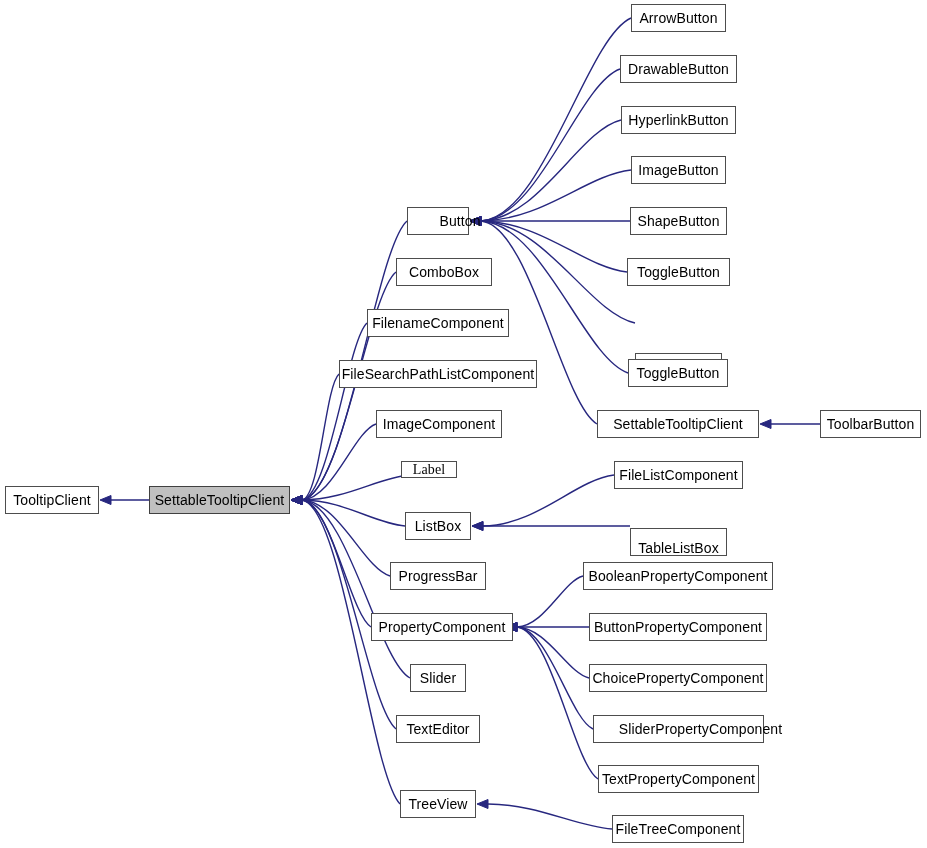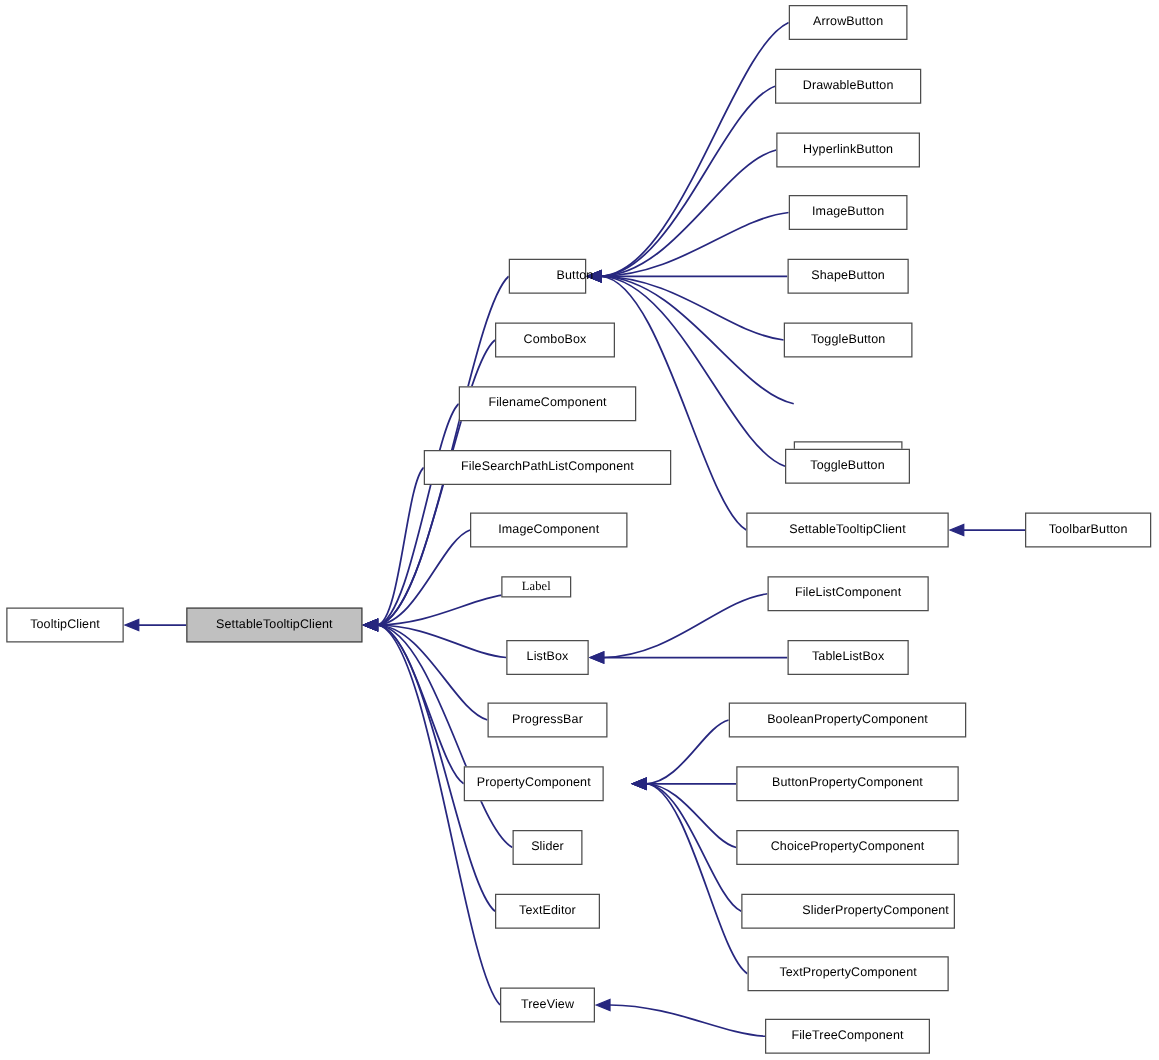--- a/index.html
+++ b/index.html
@@ -30,21 +30,21 @@
     top: 0;
     width: 927px;
     height: 848px;
   }
   .node {
     position: absolute;
     box-sizing: border-box;
     border: 1px solid #4d4d4d;
     background: #ffffff;
     color: #000000;
-    font-size: 10px;
+    font-size: 14px;
     line-height: 1;
     display: flex;
     align-items: center;
     justify-content: center;
     white-space: nowrap;
     letter-spacing: 0.1px;
     cursor: default;
   }
   .node.highlight {
     background: #c0c0c0;
@@ -209,21 +209,21 @@
       </div>
       <div class="node" style="left: 401px; top: 461px; width: 56px; height: 17px; font-family: Liberation Serif, serif;">
         <span class="node-label">Label</span>
       </div>
       <div class="node" style="left: 405px; top: 512px; width: 66px; height: 28px;">
         <span class="node-label">ListBox</span>
       </div>
       <div class="node" style="left: 390px; top: 562px; width: 96px; height: 28px;">
         <span class="node-label">ProgressBar</span>
       </div>
-      <div class="node" style="left: 371px; top: 613px; width: 112px; height: 28px;">
+      <div class="node" style="left: 371px; top: 613px; width: 142px; height: 28px;">
         <span class="node-label">PropertyComponent</span>
       </div>
       <div class="node" style="left: 410px; top: 664px; width: 56px; height: 28px;">
         <span class="node-label">Slider</span>
       </div>
       <div class="node" style="left: 396px; top: 715px; width: 84px; height: 28px;">
         <span class="node-label">TextEditor</span>
       </div>
       <div class="node" style="left: 400px; top: 790px; width: 76px; height: 28px;">
         <span class="node-label">TreeView</span>
@@ -254,21 +254,21 @@
       </div>
       <div class="node" style="left: 597px; top: 410px; width: 162px; height: 28px;">
         <span class="node-label">SettableTooltipClient</span>
       </div>
       <div class="node" style="left: 820px; top: 410px; width: 101px; height: 28px;">
         <span class="node-label">ToolbarButton</span>
       </div>
       <div class="node" style="left: 614px; top: 461px; width: 129px; height: 28px;">
         <span class="node-label">FileListComponent</span>
       </div>
-      <div class="node" style="left: 630px; top: 512px; width: 97px; height: 28px;">
+      <div class="node" style="left: 630px; top: 528px; width: 97px; height: 28px; align-items: flex-end;">
         <span class="node-label">TableListBox</span>
       </div>
       <div class="node" style="left: 583px; top: 562px; width: 190px; height: 28px;">
         <span class="node-label">BooleanPropertyComponent</span>
       </div>
       <div class="node" style="left: 589px; top: 613px; width: 178px; height: 28px;">
         <span class="node-label">ButtonPropertyComponent</span>
       </div>
       <div class="node" style="left: 589px; top: 664px; width: 178px; height: 28px;">
         <span class="node-label">ChoicePropertyComponent</span>

